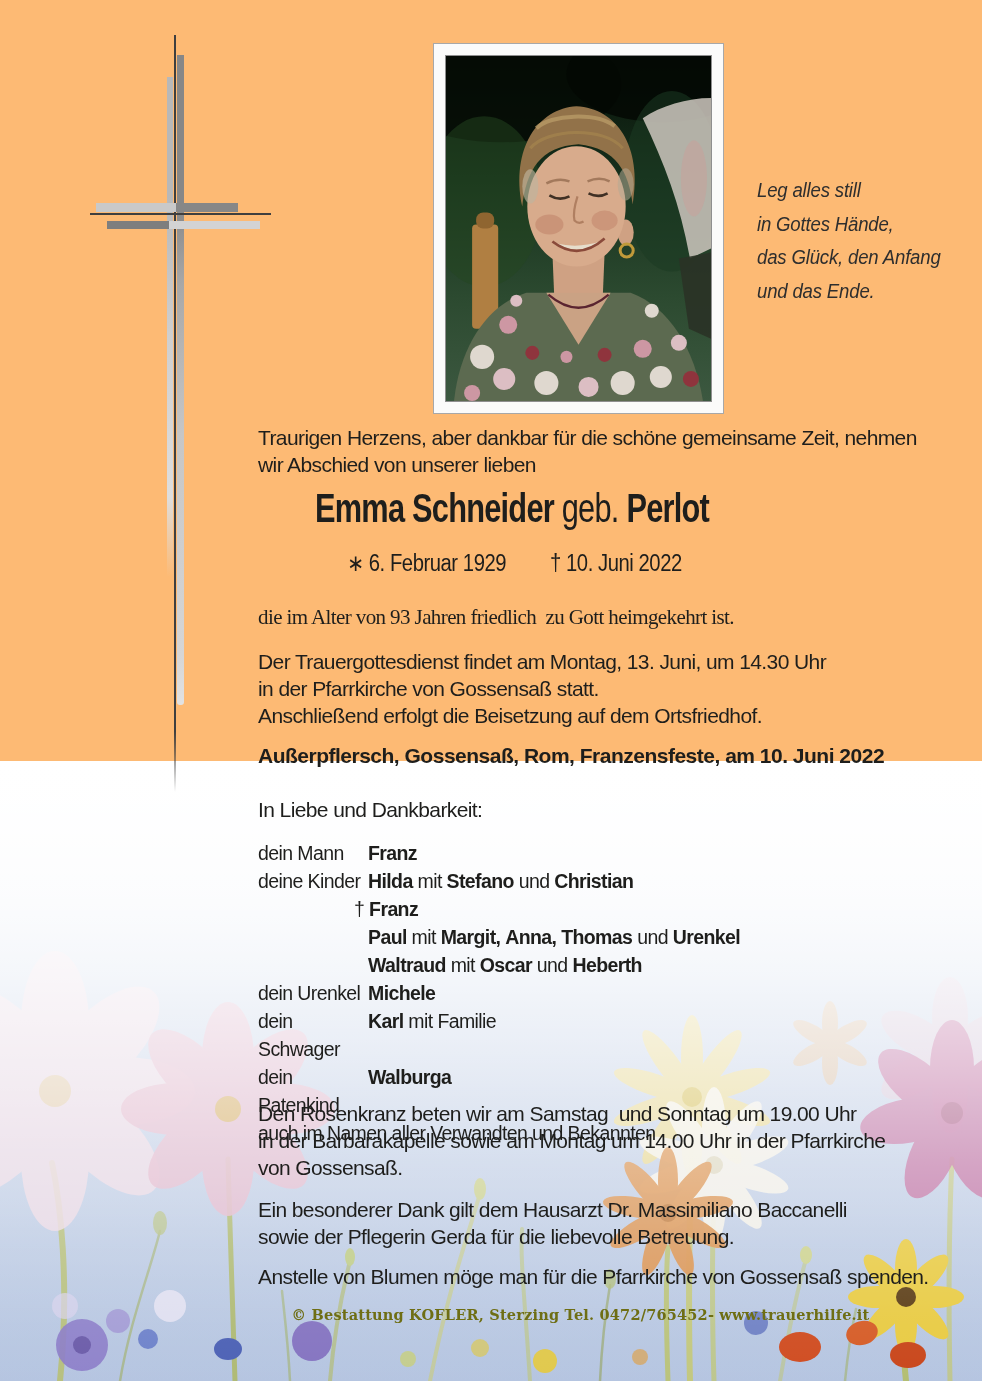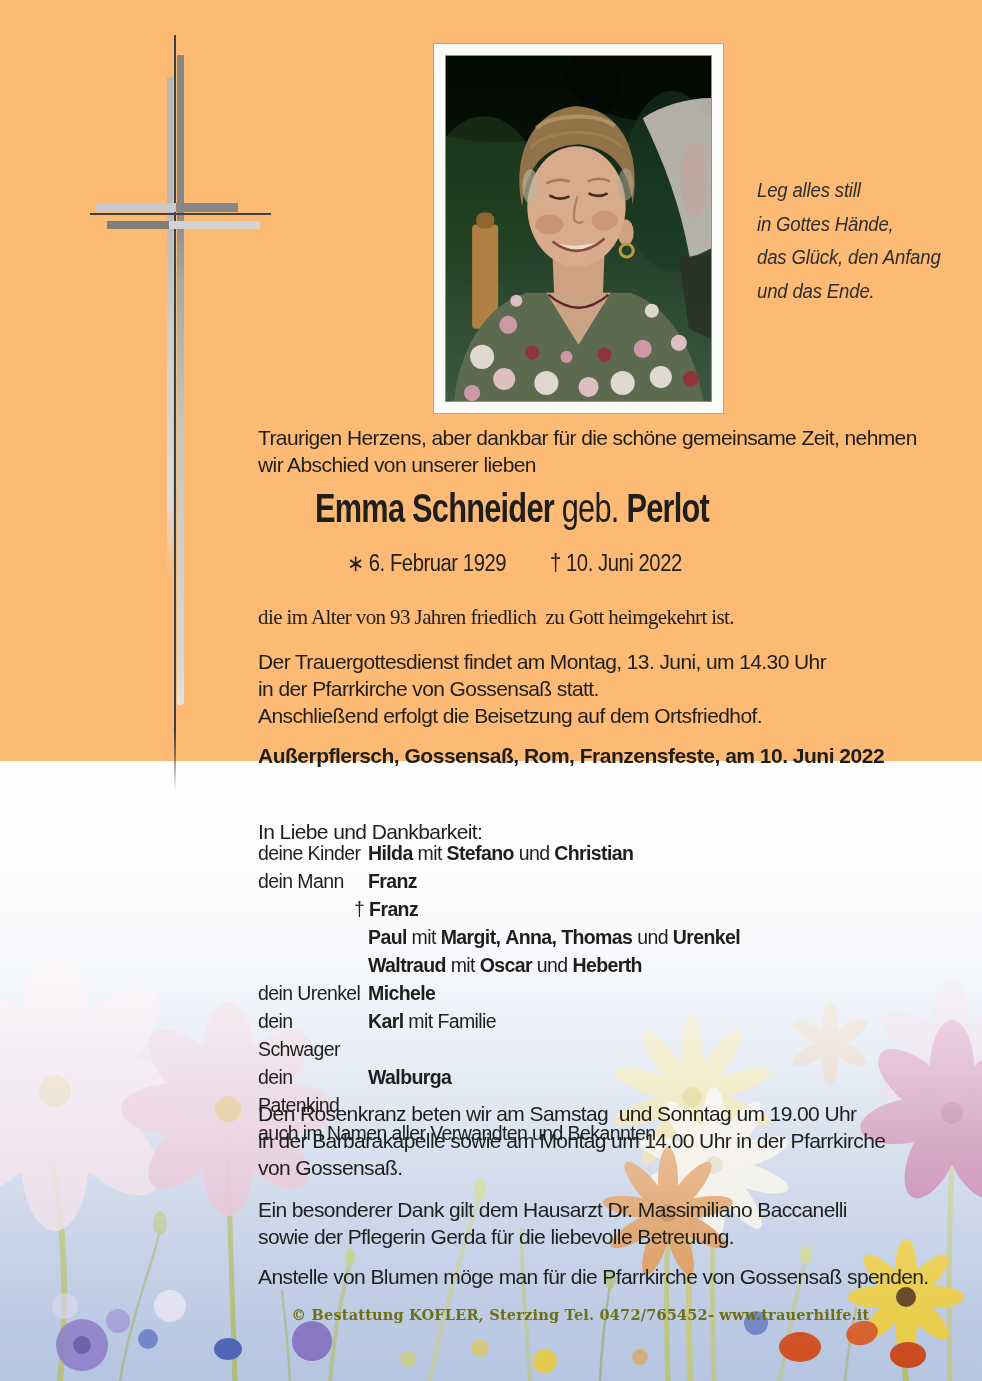--- a/index.html
+++ b/index.html
@@ -60,21 +60,21 @@
         text-align:center;font-size:41px;line-height:48px;letter-spacing:-1px;font-weight:normal;
         transform:scaleX(0.75);transform-origin:362px 50%;}
   .name .seg-b{font-weight:bold;}
   .date{position:absolute;z-index:3;font-size:23px;letter-spacing:-0.5px;
         transform:scaleX(0.88);transform-origin:left center;}
   .birth{left:347px;top:550px;}
   .death{left:550px;top:550px;}
   .passing{left:258px;top:604px;font-family:Liberation Serif, serif;}
   .service{left:258px;top:648px;}
   .places{left:258px;top:742px;font-weight:bold;letter-spacing:-0.5px;}
-  .inlove{left:258px;top:818px;}
+  .inlove{left:258px;top:796px;}
   .family{position:absolute;left:258px;top:839px;z-index:3;
           font-size:19.5px;line-height:28px;letter-spacing:-0.6px;color:#1e1e1c;}
   .fam-row{display:flex;}
   .fam-label{flex:0 0 110px;width:110px;}
   .fam-names .seg-b{font-weight:bold;}
   .row-dagger .fam-names{margin-left:-14px;}
   .rosary{left:258px;top:1100px;}
   .thanks{left:258px;top:1196px;}
   .donations{left:258px;top:1263px;}
   .footer{position:absolute;left:258px;top:1306px;width:645px;z-index:3;text-align:center;
@@ -370,26 +370,26 @@
 
   <div class="txt passing">die im Alter von 93 Jahren friedlich  zu Gott heimgekehrt ist.</div>
   <div class="txt service">Der Trauergottesdienst findet am Montag, 13. Juni, um 14.30 Uhr
 in der Pfarrkirche von Gossensaß statt.
 Anschließend erfolgt die Beisetzung auf dem Ortsfriedhof.</div>
   <div class="txt places">Außerpflersch, Gossensaß, Rom, Franzensfeste, am 10. Juni 2022</div>
   <div class="txt inlove">In Liebe und Dankbarkeit:</div>
 
   <div class="family">
     <div class="fam-row">
+      <span class="fam-label">dein Mann</span>
+      <span class="fam-names"><span class="seg-b">Franz</span></span>
+    </div>
+    <div class="fam-row">
       <span class="fam-label">deine Kinder</span>
       <span class="fam-names"><span class="seg-b">Hilda</span><span> mit </span><span class="seg-b">Stefano</span><span> und </span><span class="seg-b">Christian</span></span>
-    </div>
-    <div class="fam-row">
-      <span class="fam-label">dein Mann</span>
-      <span class="fam-names"><span class="seg-b">Franz</span></span>
     </div>
     <div class="fam-row row-dagger">
       <span class="fam-label"></span>
       <span class="fam-names"><span>† </span><span class="seg-b">Franz</span></span>
     </div>
     <div class="fam-row">
       <span class="fam-label"></span>
       <span class="fam-names"><span class="seg-b">Paul</span><span> mit </span><span class="seg-b">Margit,</span><span> </span><span class="seg-b">Anna,</span><span> </span><span class="seg-b">Thomas</span><span> und </span><span class="seg-b">Urenkel</span></span>
     </div>
     <div class="fam-row">

